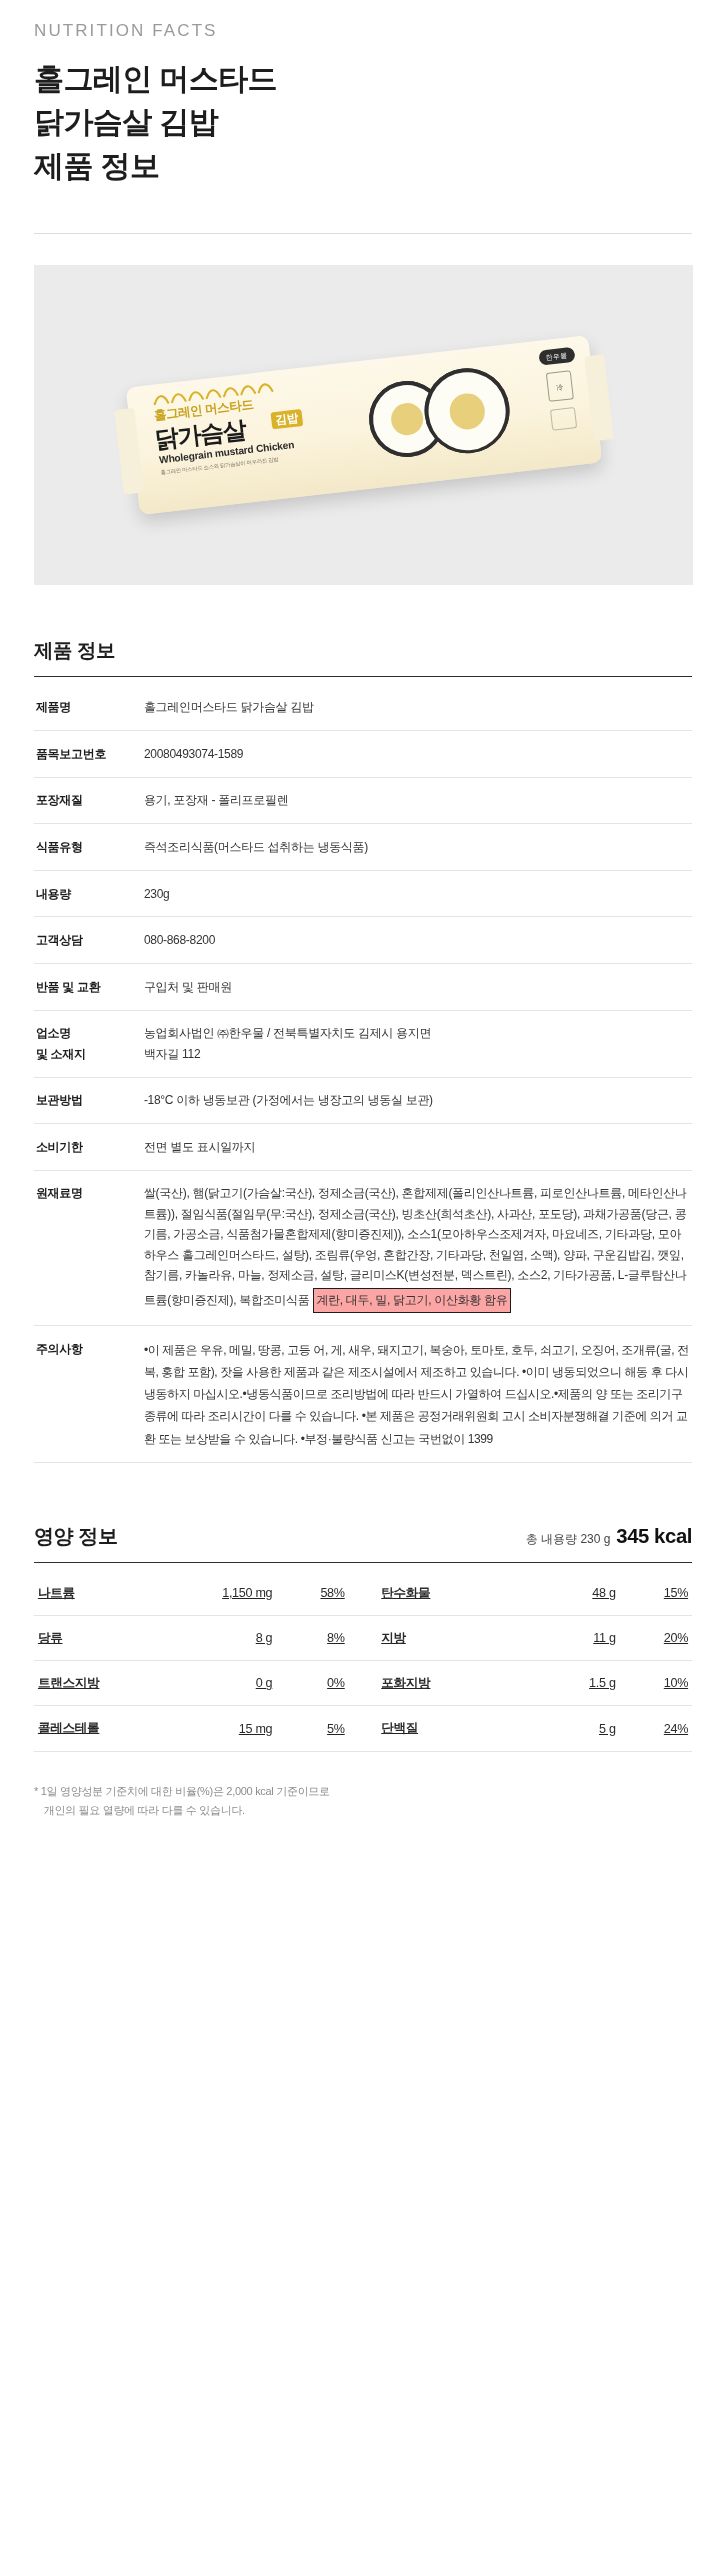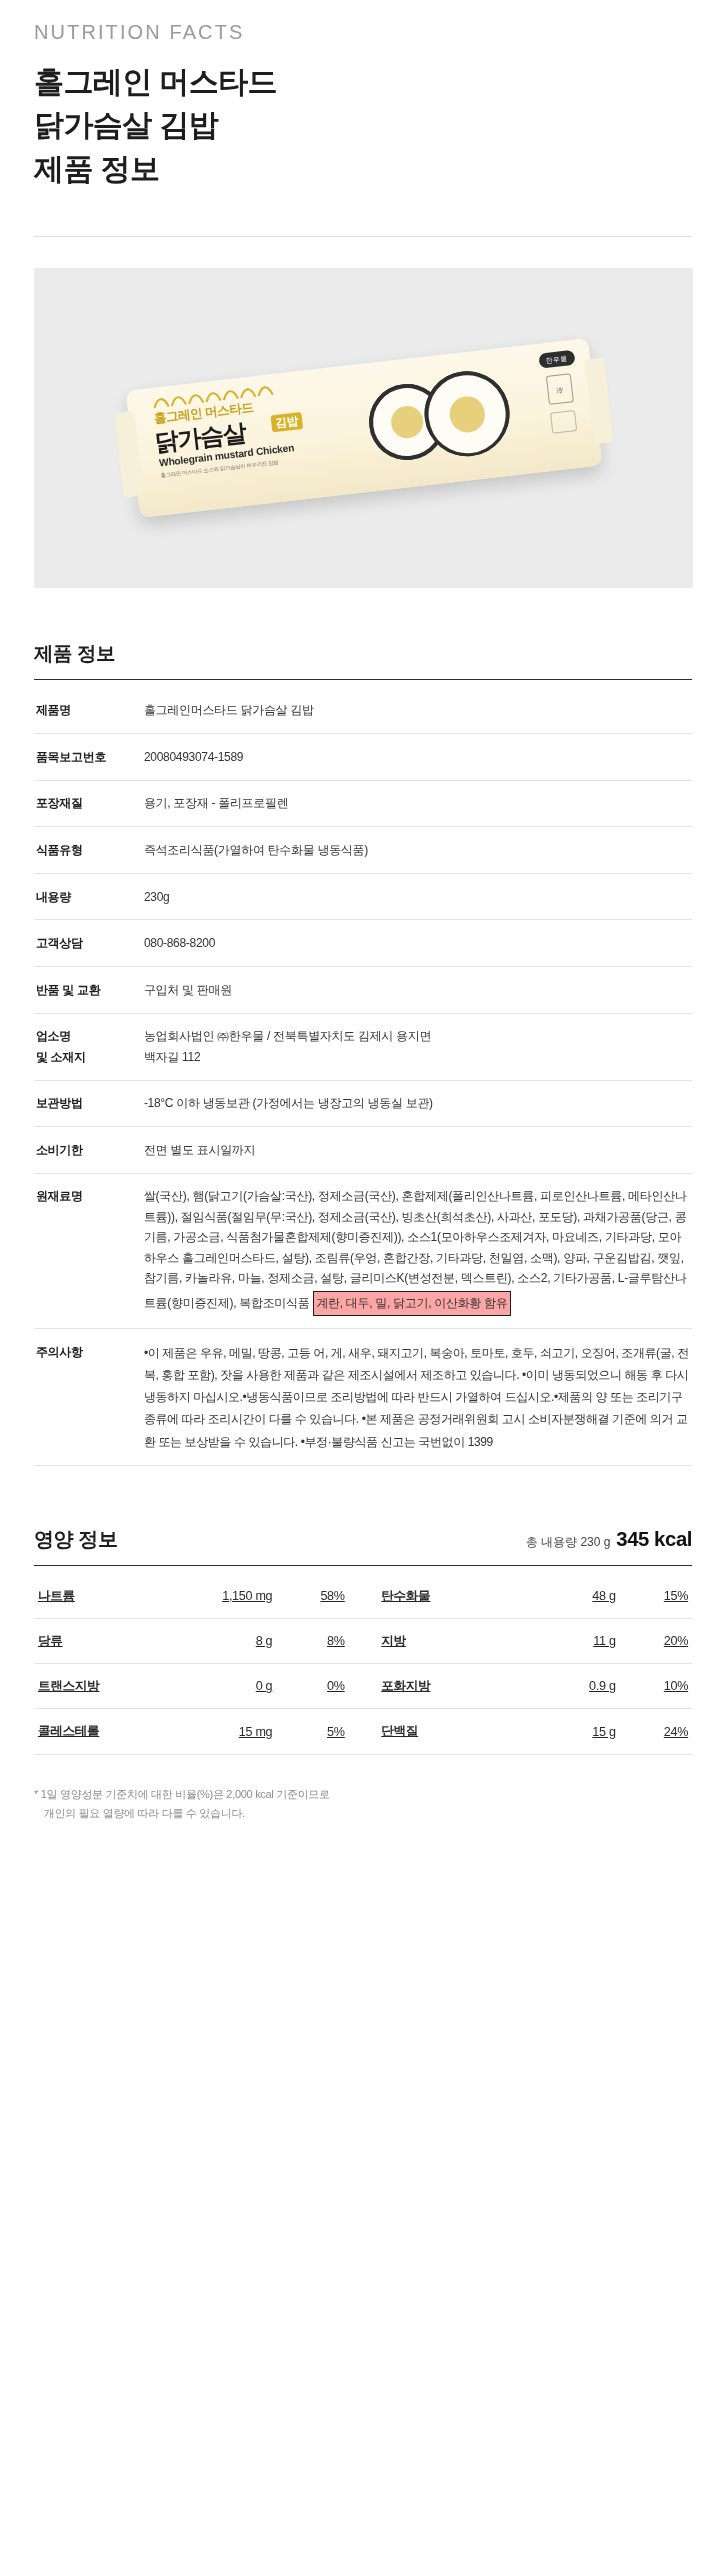--- a/index.html
+++ b/index.html
@@ -17,21 +17,21 @@
   .page {
     width: 726px;
     margin: 0 auto;
     padding: 0 34px;
     position: relative;
   }
 
   
   .eyebrow {
     margin-top: 21px;
-    font-size: 20px;
+    font-size: 17px;
     letter-spacing: 2.1px;
     color: #9a9a9a;
     font-weight: 400;
   }
   .main-title {
     margin-top: 15.5px;
     font-size: 30px;
     font-weight: 700;
     color: #1d1d1d;
     line-height: 1.45;
@@ -349,21 +349,21 @@
       <tr>
         <td class="k">품목보고번호</td>
         <td>20080493074-1589</td>
       </tr>
       <tr>
         <td class="k">포장재질</td>
         <td>용기, 포장재 - 폴리프로필렌</td>
       </tr>
       <tr>
         <td class="k">식품유형</td>
-        <td>즉석조리식품(가열하여 탄수화물 냉동식품)</td>
+        <td>즉석조리식품(머스타드 섭취하는 냉동식품)</td>
       </tr>
       <tr>
         <td class="k">내용량</td>
         <td>230g</td>
       </tr>
       <tr>
         <td class="k">고객상담</td>
         <td>080-868-8200</td>
       </tr>
       <tr>
@@ -427,30 +427,30 @@
         <td class="nm">지방</td>
         <td class="val">11 g</td>
         <td class="pct">20%</td>
       </tr>
       <tr>
         <td class="nm">트랜스지방</td>
         <td class="val">0 g</td>
         <td class="pct">0%</td>
         <td class="gap"></td>
         <td class="nm">포화지방</td>
-        <td class="val">0.9 g</td>
+        <td class="val">1.5 g</td>
         <td class="pct">10%</td>
       </tr>
       <tr>
         <td class="nm">콜레스테롤</td>
         <td class="val">15 mg</td>
         <td class="pct">5%</td>
         <td class="gap"></td>
         <td class="nm">단백질</td>
-        <td class="val">15 g</td>
+        <td class="val">5 g</td>
         <td class="pct">24%</td>
       </tr>
     </tbody>
   </table>
 
   <div class="footnote">
     <span>* 1일 영양성분 기준치에 대한 비율(%)은 2,000 kcal 기준이므로</span>
     <span class="ind">개인의 필요 열량에 따라 다를 수 있습니다.</span>
   </div>
 

